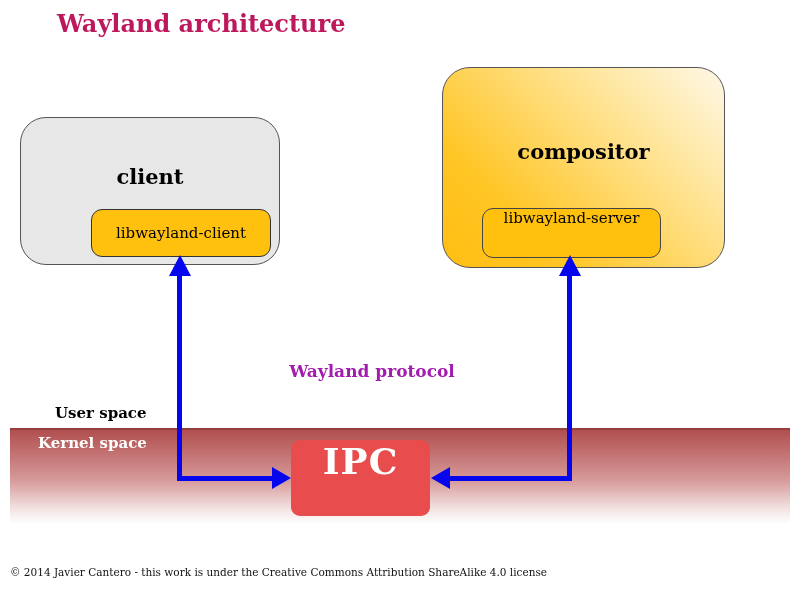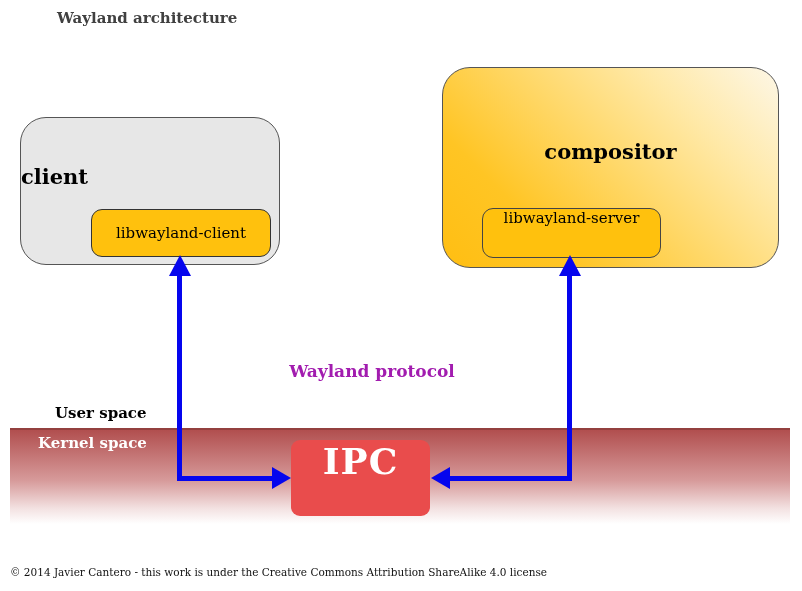--- a/index.html
+++ b/index.html
@@ -9,47 +9,48 @@
     height: 591px;
     background: #ffffff;
     overflow: hidden;
     font-family: "DejaVu Serif", serif;
   }
   .abs { position: absolute; }
 
   
   .diagram-title {
     left: 57px; top: 9px;
-    font-size: 15px; font-weight: bold; color: #404040;
+    font-size: 24px; font-weight: bold; color: #be185d;
   }
 
   
   .client-box {
     left: 20px; top: 117px; width: 260px; height: 148px;
     background: #e7e7e7;
     border: 1px solid #555;
     border-radius: 26px;
     box-sizing: border-box;
   }
   .client-label {
     left: 0; top: 46px; width: 100%;
+    text-align: center;
     font-size: 21px; font-weight: bold; color: #000;
   }
   .lib-client-box {
     left: 70px; top: 91px; width: 180px; height: 48px;
     background: #ffc10d;
     border: 1px solid #333;
     border-radius: 11px;
     box-sizing: border-box;
     display: flex; align-items: center; justify-content: center;
   }
 
   
   .compositor-box {
-    left: 442px; top: 67px; width: 337px; height: 201px;
+    left: 442px; top: 67px; width: 283px; height: 201px;
     background: linear-gradient(45deg, #ffbe12 0%, #ffc524 25%, #ffe9a8 75%, #fdf7e7 100%);
     border: 1px solid #555;
     border-radius: 28px;
     box-sizing: border-box;
   }
   .compositor-label {
     left: 0; top: 70px; width: 100%;
     text-align: center;
     font-size: 21px; font-weight: bold; color: #000;
     line-height: 27px;

